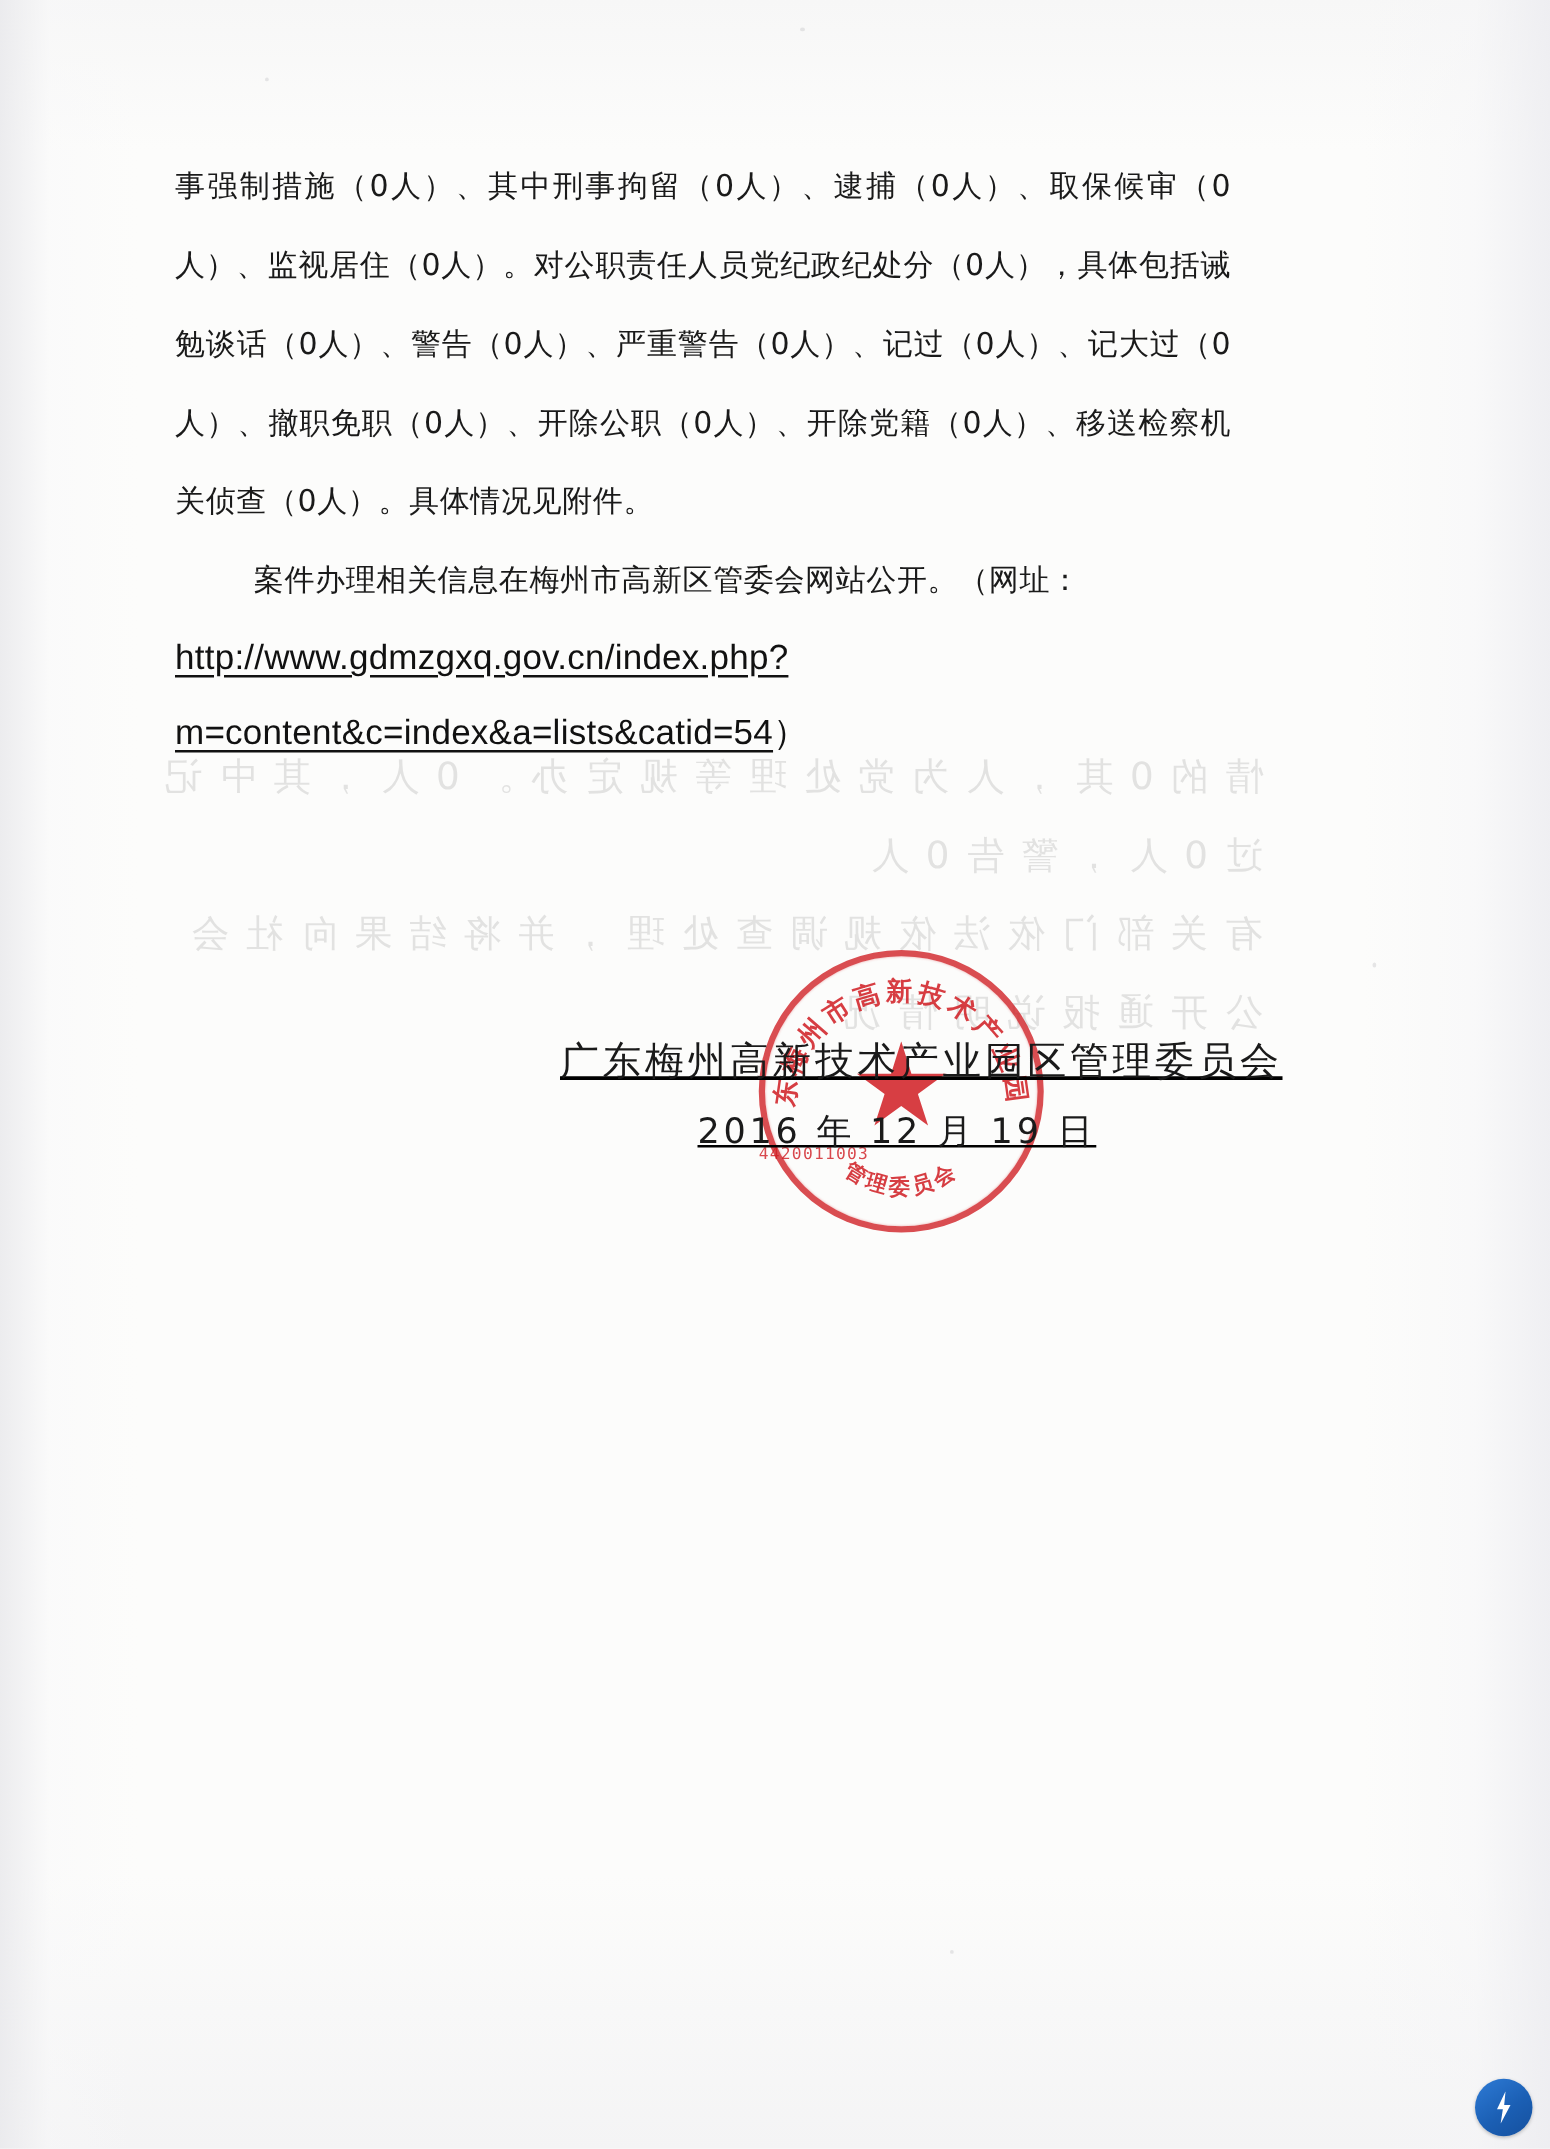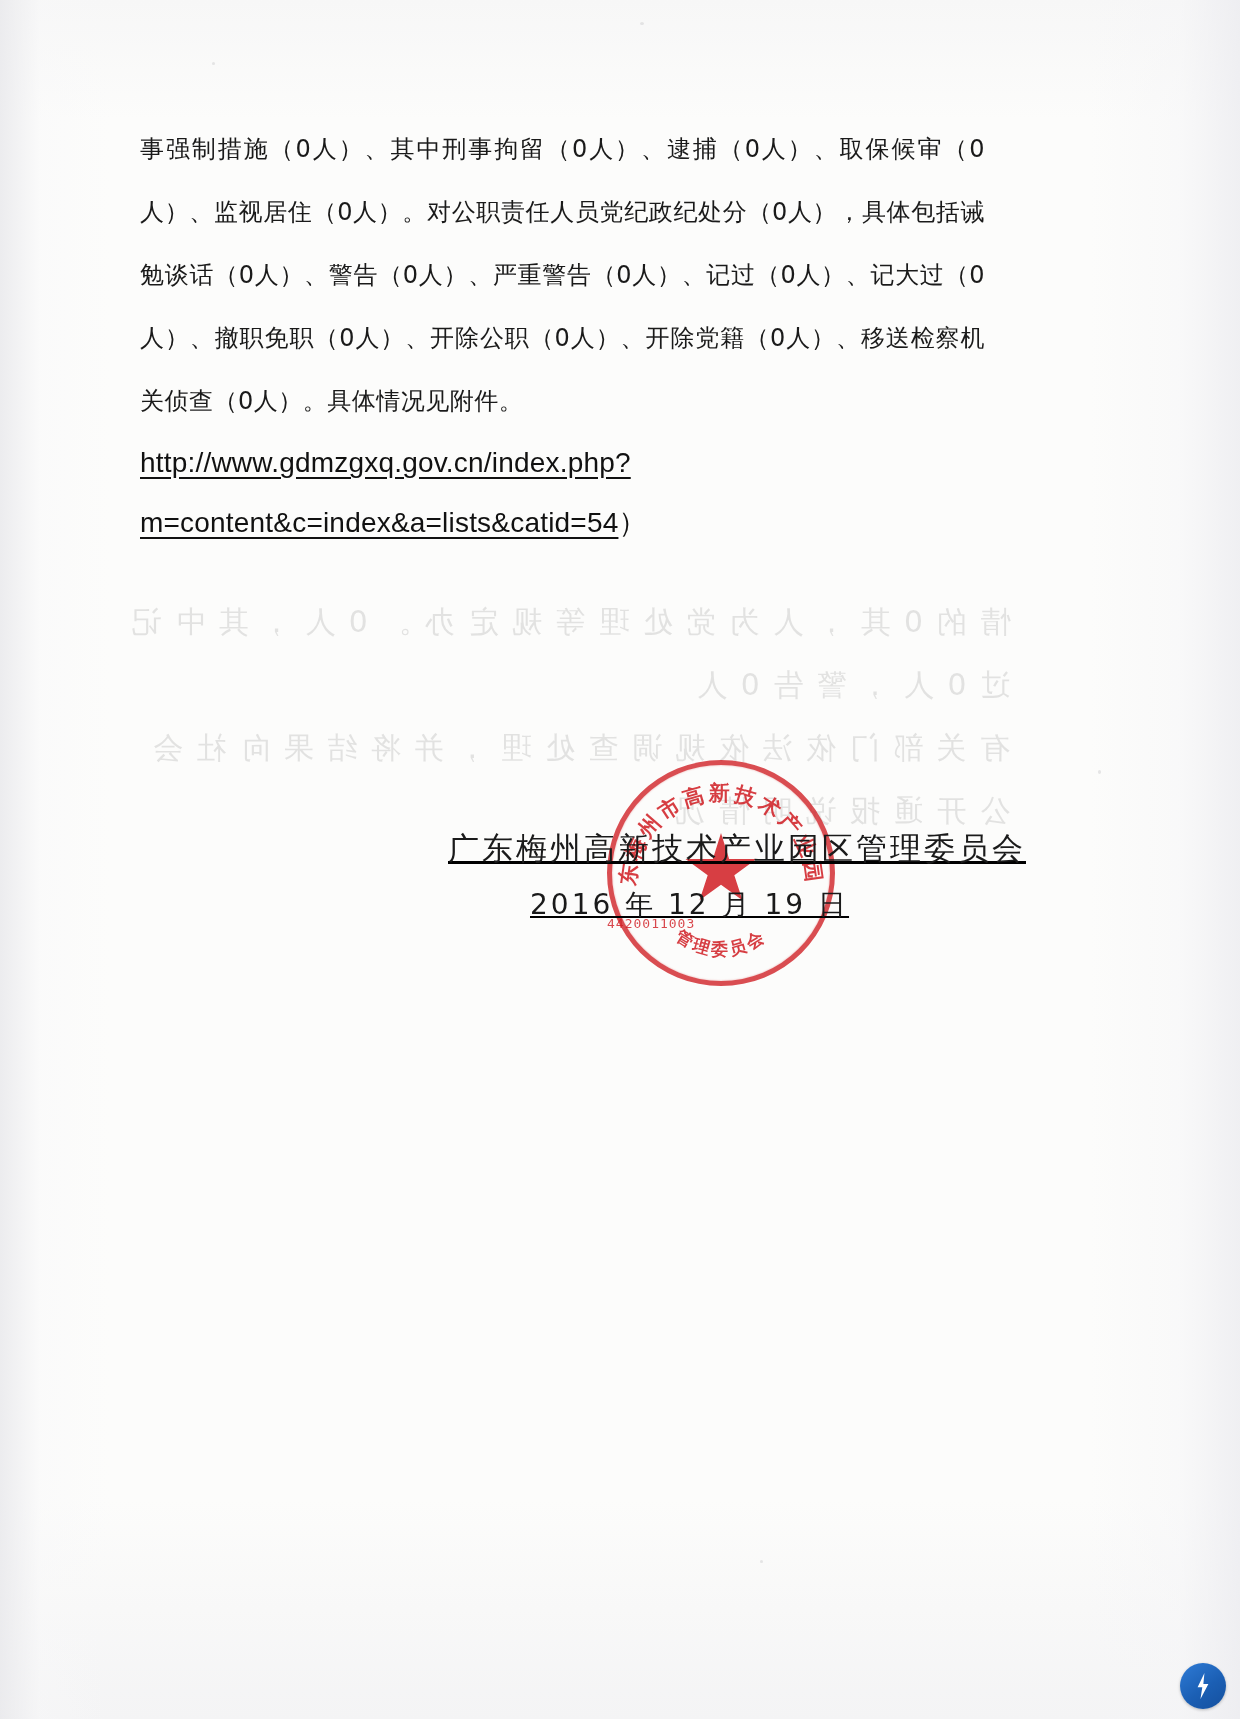--- a/index.html
+++ b/index.html
@@ -95,21 +95,21 @@
   }
   #sign-org {
     font-size: 31px;
     letter-spacing: 3px;
     color: #1a1a1a;
     font-family: "DejaVu Sans", sans-serif;
     white-space: nowrap;
   }
   #sign-date {
     margin-top: 16px;
-    margin-left: 82px;
+    margin-left: 110px;
     font-size: 28px;
     letter-spacing: 3px;
     color: #1a1a1a;
     font-family: "DejaVu Sans", sans-serif;
     white-space: nowrap;
   }
 
   
   #seal {
     position: absolute;
@@ -197,20 +197,21 @@
 </head>
 <body>
 
 <div id="page">
 
   <div id="bleed">情 的 0 其 ， 人 为 党 处 理 等 规 定 办 。 0 人 ， 其 中 记 过 0 人 ， 警 告 0 人
 有 关 部 门 依 法 依 规 调 查 处 理 ， 并 将 结 果 向 社 会 公 开 通 报 说 明 情 况</div>
 
   <div id="content">
     <p class="para">事强制措施（0人）、其中刑事拘留（0人）、逮捕（0人）、取保候审（0人）、监视居住（0人）。对公职责任人员党纪政纪处分（0人），具体包括诫勉谈话（0人）、警告（0人）、严重警告（0人）、记过（0人）、记大过（0人）、撤职免职（0人）、开除公职（0人）、开除党籍（0人）、移送检察机关侦查（0人）。具体情况见附件。</p>
+    <p class="para indent2">案件办理相关信息在梅州市高新区管委会网站公开。（网址：</p>
     <div class="url-line">
       <a class="url-link" href="#">http://www.gdmzgxq.gov.cn/index.php?m=content&amp;c=index&amp;a=lists&amp;catid=54</a><span>）</span>
     </div>
   </div>
 
   <div id="seal">
     <div class="ring"></div>
     <div class="star"></div>
     <svg class="arc-text" viewBox="0 0 228 226">
       <defs>

